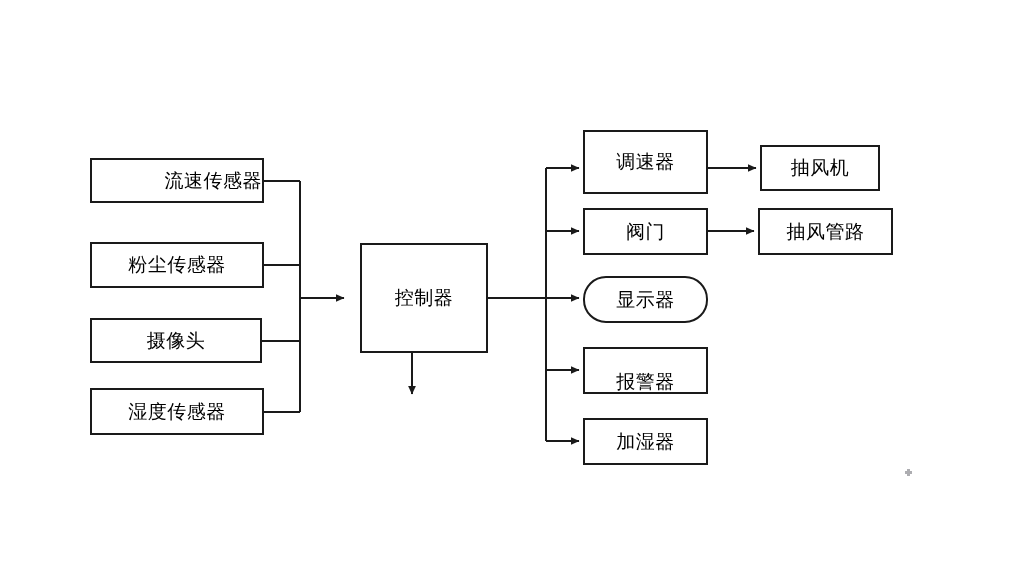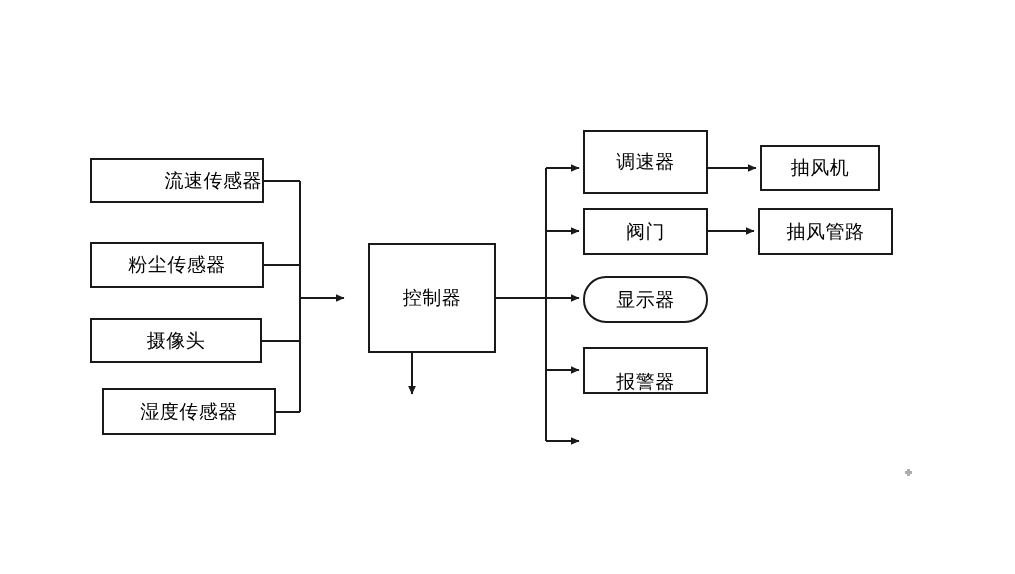--- a/index.html
+++ b/index.html
@@ -107,40 +107,43 @@
 
   <div class="node" style="left:90px; top:158px; width:174px; height:45px;justify-content:flex-end;">
     <span class="label">流速传感器</span>
   </div>
   <div class="node" style="left:90px; top:242px; width:174px; height:46px;">
     <span class="label">粉尘传感器</span>
   </div>
   <div class="node" style="left:90px; top:318px; width:172px; height:45px;text-align:right;">
     <span class="label">摄像头</span>
   </div>
-  <div class="node" style="left:90px; top:388px; width:174px; height:47px;margin-left:12px;">
+  <div class="node" style="left:90px; top:388px; width:174px; height:47px;">
     <span class="label">湿度传感器</span>
   </div>
 
-  <div class="node" style="left:368px; top:243px; width:128px; height:110px;">
+  <div class="node" style="left:360px; top:243px; width:128px; height:110px;">
     <span class="label">控制器</span>
   </div>
 
   <div class="node" style="left:583px; top:130px; width:125px; height:64px;">
     <span class="label">调速器</span>
   </div>
   <div class="node" style="left:583px; top:208px; width:125px; height:47px;">
     <span class="label">阀门</span>
   </div>
   <div class="node" style="left:583px; top:276px; width:125px; height:47px;border-radius:23px;">
     <span class="label">显示器</span>
   </div>
   <div class="node" style="left:583px; top:347px; width:125px; height:47px;align-items:flex-end;">
     <span class="label">报警器</span>
   </div>
+  <div class="node" style="left:583px; top:418px; width:125px; height:47px;">
+    <span class="label">加湿器</span>
+  </div>
 
   <div class="node" style="left:760px; top:145px; width:120px; height:46px;">
     <span class="label">抽风机</span>
   </div>
   <div class="node" style="left:758px; top:208px; width:135px; height:47px;">
     <span class="label">抽风管路</span>
   </div>
 
   <div class="speck" style="left:905px; top:469px;"></div>
 

